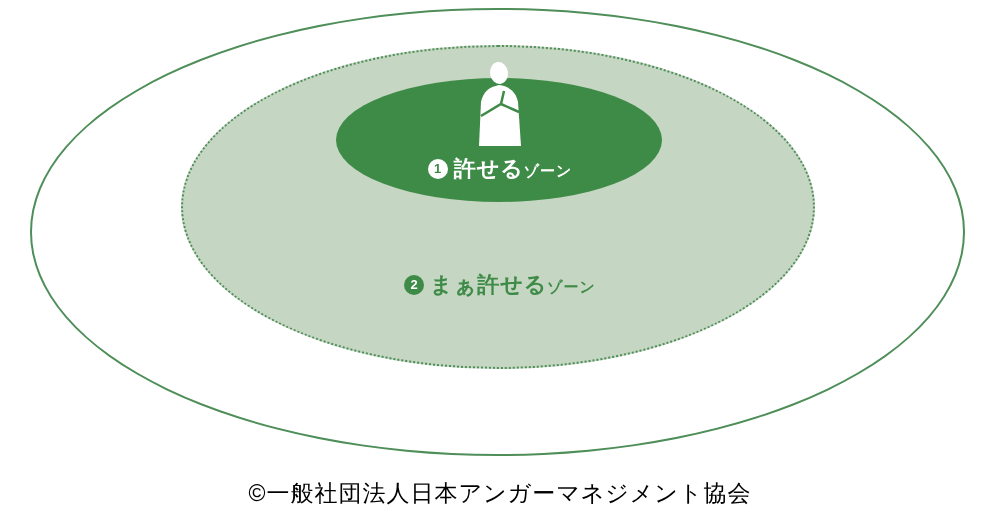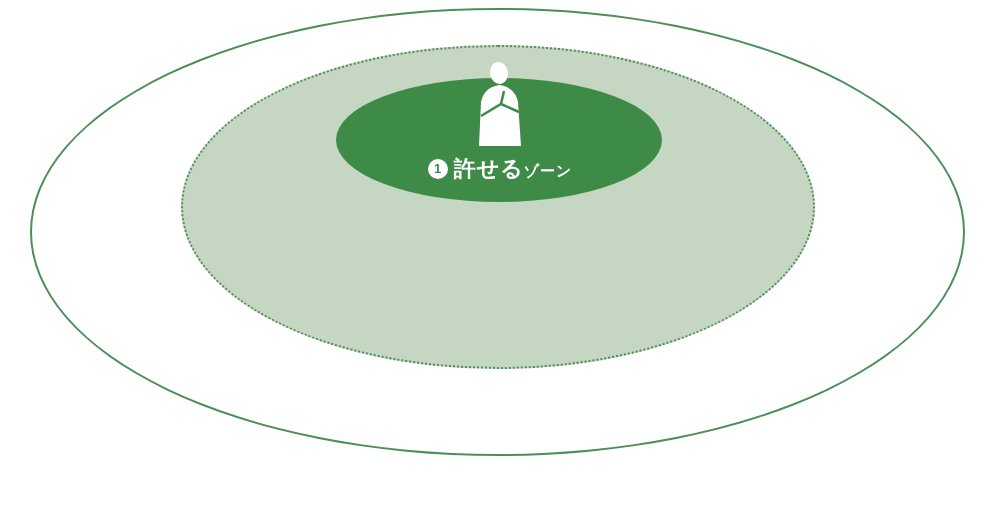--- a/index.html
+++ b/index.html
@@ -91,16 +91,20 @@
       </g>
       <path d="M10 56 L30 44 L48 52" fill="none" stroke="#3e8b48" stroke-width="2.5"></path>
       <path d="M30 44 L33 31" fill="none" stroke="#3e8b48" stroke-width="2.5"></path>
     </svg>
   </div>
 
   <div class="zone-label label1">
     <span class="badge badge-light">1</span><span class="main">許せる</span><span class="suffix">ゾーン</span>
   </div>
 
+  <div class="zone-label label2">
+    <span class="badge badge-green">2</span><span class="main">まぁ許せる</span><span class="suffix">ゾーン</span>
+  </div>
 
 
+  <div class="caption">©一般社団法人日本アンガーマネジメント協会</div>
 
 </div>
 
 </body></html>

